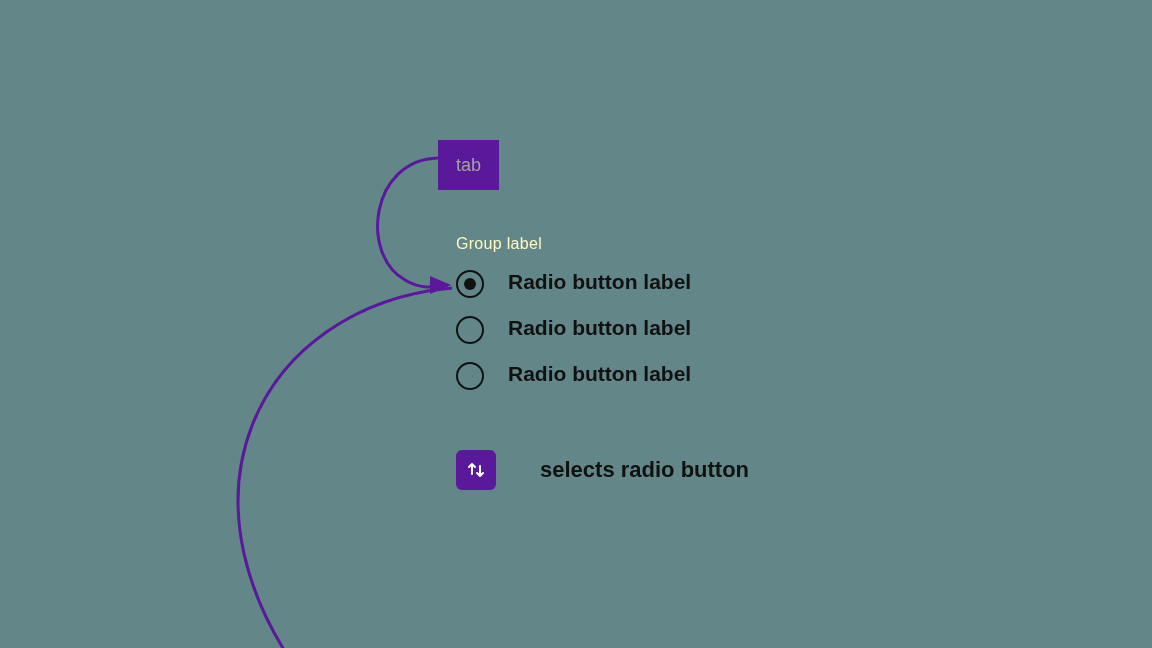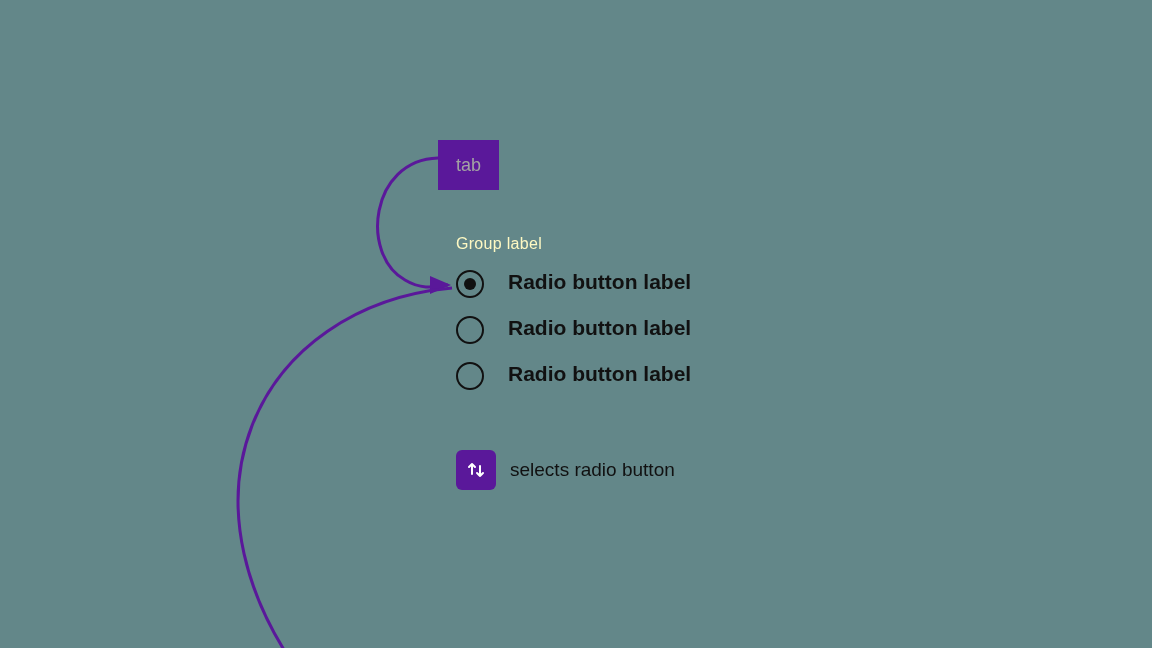--- a/index.html
+++ b/index.html
@@ -89,22 +89,23 @@
     height: 40px;
     background: #5a189a;
     border-radius: 6px;
     display: flex;
     align-items: center;
     justify-content: center;
   }
   .arrow-badge svg { display: block; }
   .hint-text {
     color: #111111;
-    font-size: 19px;
-    font-weight: 400;
+    font-size: 22px;
+    font-weight: 700;
+    margin-left: 30px;
   }
 
   
   .connectors {
     position: absolute;
     inset: 0;
     pointer-events: none;
   }
 </style>
 </head>

